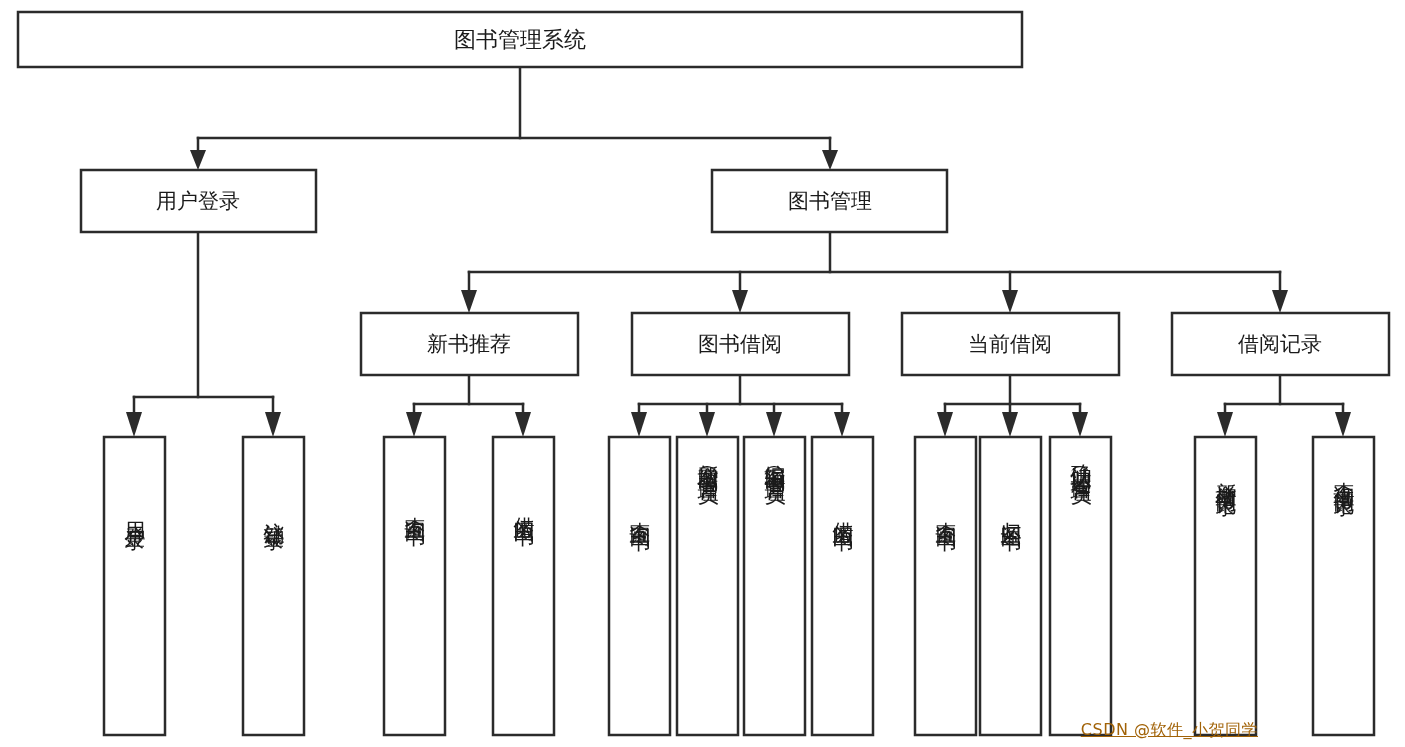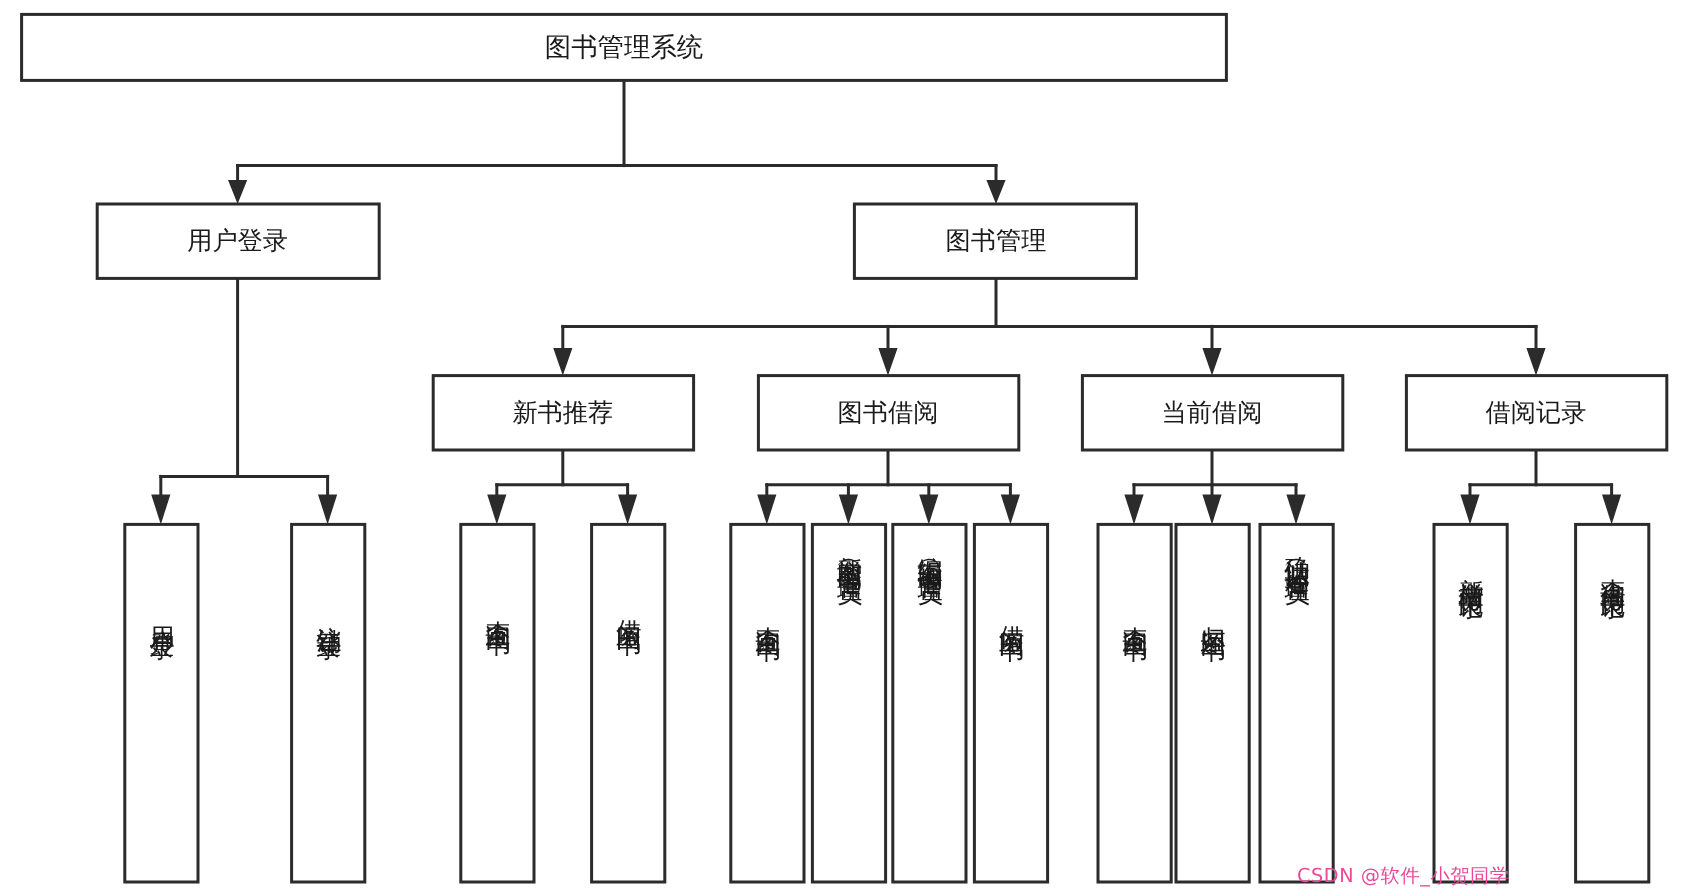--- a/index.html
+++ b/index.html
@@ -69,23 +69,24 @@
     letter-spacing: 3px;
     color: #1a1a1a;
     white-space: nowrap;
   }
   .watermark {
     position: absolute;
     right: 10px;
     bottom: 6px;
     font-family: "DejaVu Sans", "Liberation Sans", sans-serif;
     font-size: 16px;
-    color: #ec4899;
+    color: #a16207;
     white-space: nowrap;
     letter-spacing: 0.5px;
+    text-decoration: underline;
   }
 </style>
 </head>
 <body>
 
 <div id="diagram-root">
 
   <svg class="flow" viewBox="0 0 1405 747" xmlns="http://www.w3.org/2000/svg">
 
     <g>

